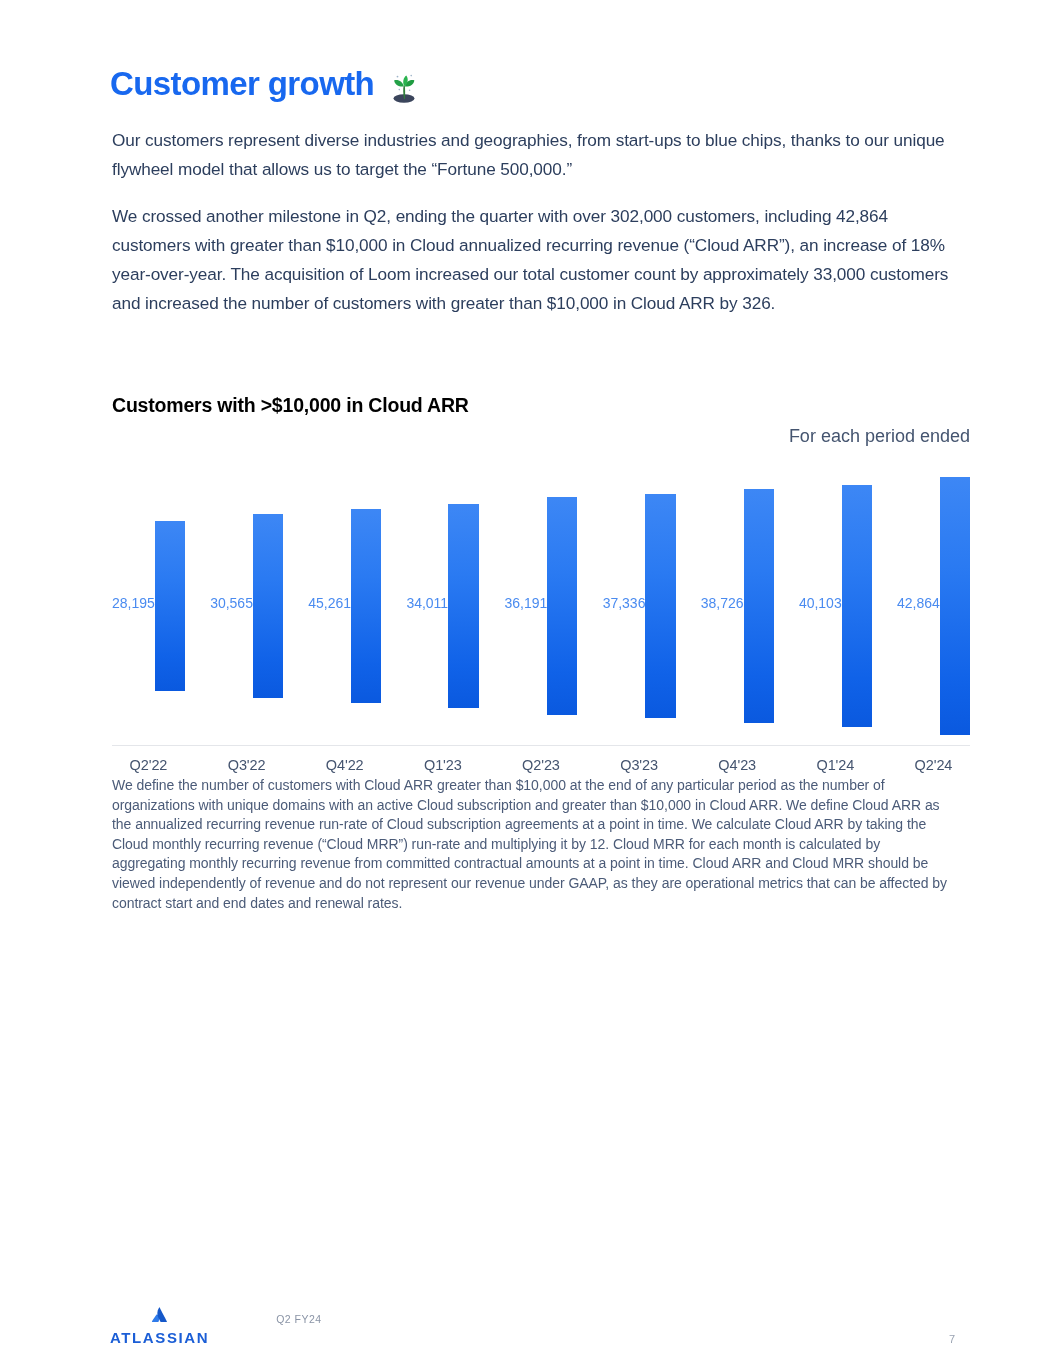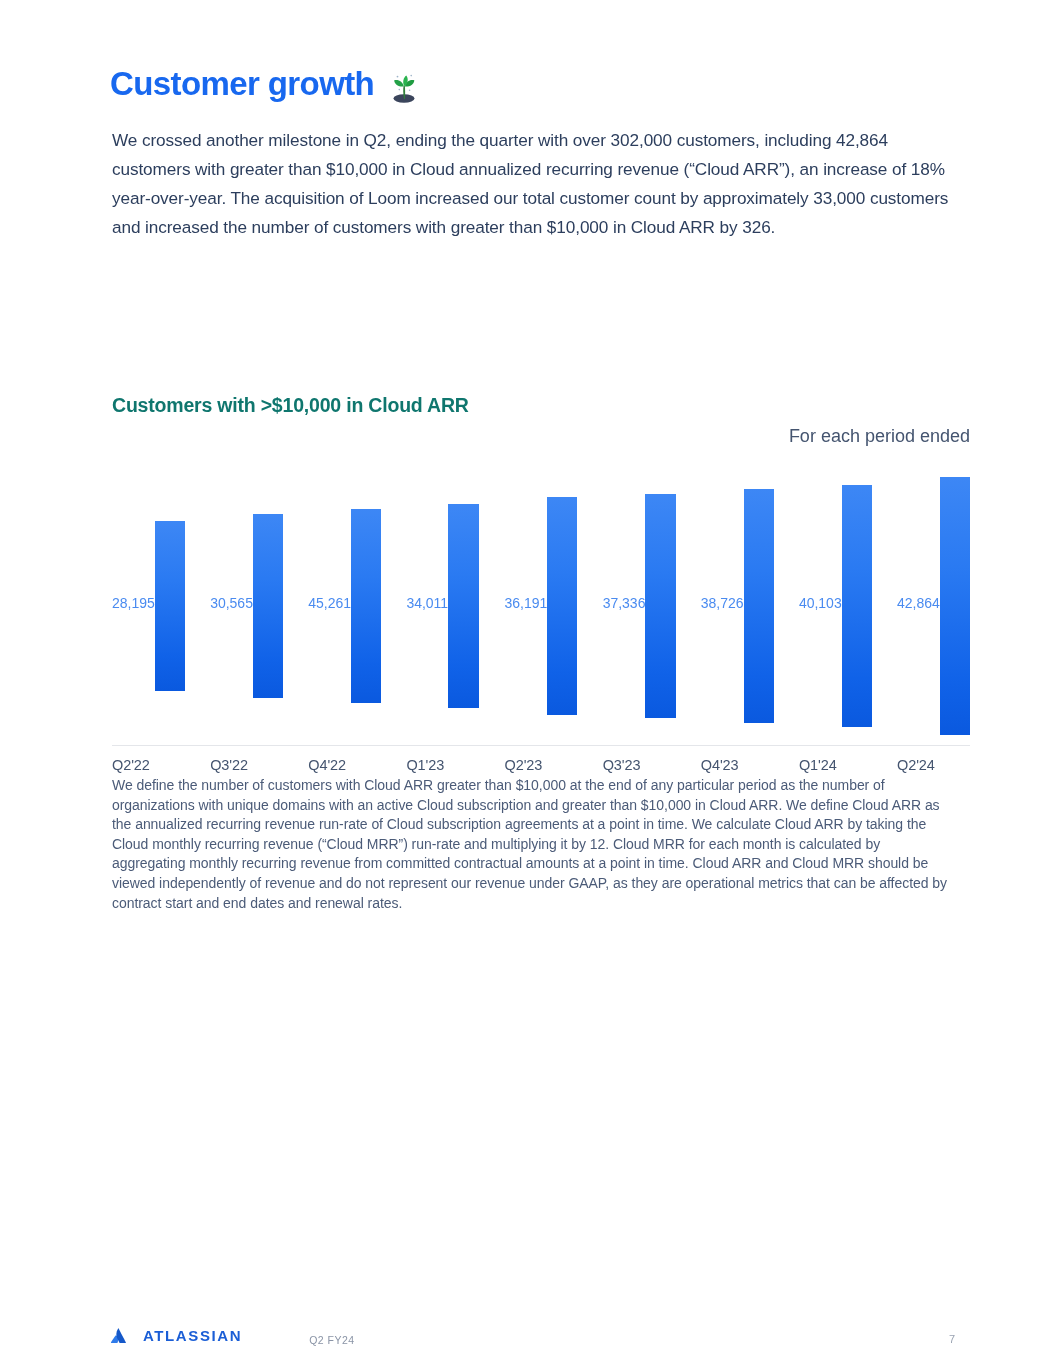--- a/index.html
+++ b/index.html
@@ -65,21 +65,21 @@
   
   .chart-block {
     position: absolute;
     left: 112px;
     top: 394px;
     width: 858px;
   }
   .chart-title {
     font-size: 19.5px;
     font-weight: 700;
-    color: #0f766e;
+    color: #000000;
     letter-spacing: -0.2px;
     margin: 0;
     line-height: 1.2;
   }
   .chart-subtitle {
     font-size: 18px;
     color: #44546f;
     margin: 9px 0 0 0;
     line-height: 1.2;
     text-align: right;
@@ -134,21 +134,21 @@
     position: absolute;
     left: 0;
     right: 0;
     bottom: 0;
     height: 26px;
     display: flex;
     justify-content: space-between;
   }
   .xlabel {
     width: 8.5%;
-    text-align: left;
+    text-align: center;
     font-size: 14.5px;
     color: #44546f;
     line-height: 26px;
     letter-spacing: -0.1px;
   }
 
   
   .footnote {
     position: absolute;
     left: 112px;
@@ -172,21 +172,22 @@
     position: absolute;
     left: 110px;
     bottom: 20px;
     display: flex;
     align-items: baseline;
     gap: 22px;
   }
   .brand {
     display: flex;
     align-items: center;
-    gap: 16px;
+    gap: 7px;
+    flex-direction: column;
   }
   .brand-mark { display: block; }
   .brand-name {
     font-size: 15px;
     font-weight: 700;
     color: #1b5ed6;
     letter-spacing: 1.6px;
     line-height: 1;
   }
   .footer-meta {
@@ -221,20 +222,21 @@
         <path d="M17.9 16.8 C16.4 12.7 17.4 8.4 20.3 6.4 C22.6 9.2 22 14 19.2 16.8 Z" fill="#2bb34f"></path>
         <circle cx="11.5" cy="7.6" r="0.9" fill="#9fb4c9"></circle>
         <circle cx="25.2" cy="6.6" r="0.8" fill="#9fb4c9"></circle>
         <circle cx="13.3" cy="20.6" r="0.8" fill="#9fb4c9"></circle>
         <circle cx="23.6" cy="21.2" r="0.8" fill="#9fb4c9"></circle>
       </svg>
     </span>
   </div>
 
   <div class="intro">
+    <p>Our customers represent diverse industries and geographies, from start-ups to blue chips, thanks to our unique flywheel model that allows us to target the “Fortune 500,000.”</p>
     <p>We crossed another milestone in Q2, ending the quarter with over 302,000 customers, including 42,864 customers with greater than $10,000 in Cloud annualized recurring revenue (“Cloud ARR”), an increase of 18% year-over-year. The acquisition of Loom increased our total customer count by approximately 33,000 customers and increased the number of customers with greater than $10,000 in Cloud ARR by 326.</p>
   </div>
 
   <div class="chart-block">
     <div class="chart-title">Customers with &gt;$10,000 in Cloud ARR</div>
     <div class="chart-subtitle">For each period ended</div>
 
     <div class="plot">
       <div class="axis-line"></div>
       <div class="bars" id="bars-container">

